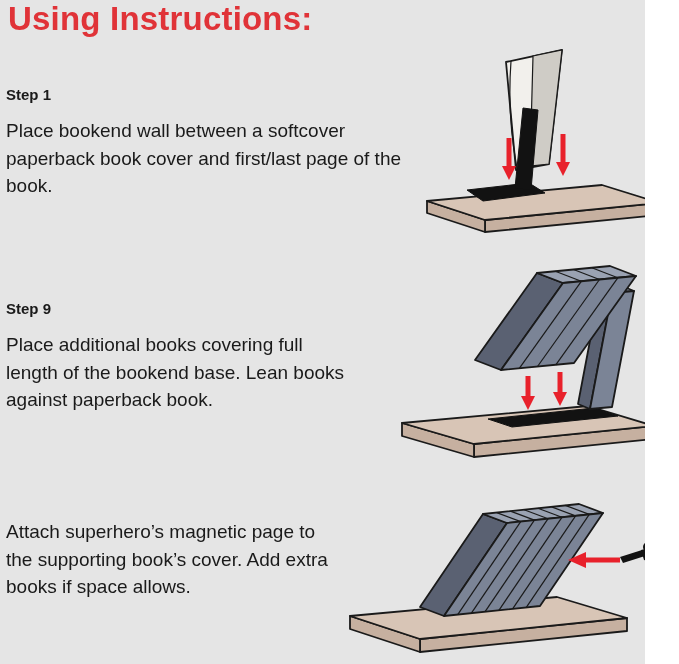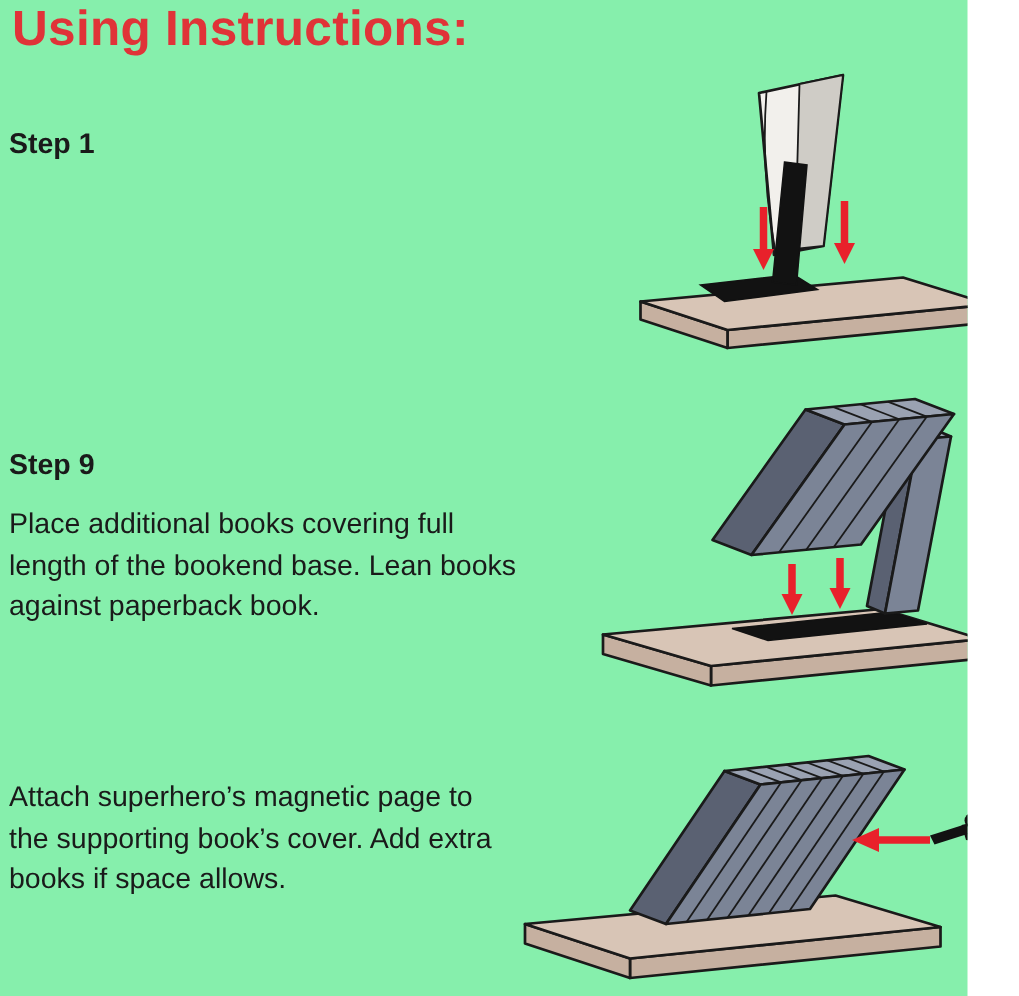--- a/index.html
+++ b/index.html
@@ -7,33 +7,33 @@
     --arrow-red:#e8212b;
     --shelf-tan:#d8c5b6;
     --shelf-tan-dark:#c6b0a0;
     --book-slate:#7b8496;
     --book-slate-light:#9aa2b2;
     --book-slate-dark:#5a6172;
     --ink:#1a1a1a;
   }
   html,body{margin:0;padding:0;background:#ffffff;}
   .page{
-    position:relative;width:645px;height:664px;background:#86efac;overflow:hidden;
+    position:relative;width:645px;height:664px;background:#e5e5e5;overflow:hidden;
     font-family:"Liberation Sans", sans-serif;color:var(--ink);text-decoration:underline;
   }
   .title{
     position:absolute;left:8px;top:0;margin:0;
     font-size:33px;font-weight:700;letter-spacing:.2px;
     color:var(--title-red);
   }
   .step{position:absolute;left:6px;}
   .step-1{top:86px;width:424px;}
   .step-2{top:300px;width:344px;}
   .step-3{top:518px;width:324px;}
-  .step-heading{margin:0 0 14px 0;font-size:19px;font-weight:700;color:var(--ink);}
+  .step-heading{margin:0 0 14px 0;font-size:15px;font-weight:700;color:var(--ink);}
   .step-body{margin:0;font-size:19px;line-height:1.45;color:var(--ink);}
   .illus{position:absolute;}
   .illus-1{left:412px;top:46px;}
   .illus-2{left:388px;top:260px;}
   .illus-3{left:332px;top:500px;}
   svg .outline{stroke:var(--ink);stroke-width:1.8;stroke-linejoin:round;}
   svg .thin{stroke:var(--ink);stroke-width:1.2;fill:none;}
   svg .shelf-top{fill:var(--shelf-tan);}
   svg .shelf-side{fill:var(--shelf-tan-dark);}
   svg .paper{fill:#f2f0ec;}
@@ -47,20 +47,21 @@
 </style>
 </head>
 <body>
 
 <div class="page">
 
   <h1 class="title">Using Instructions:</h1>
 
   <section class="step step-1">
     <h2 class="step-heading">Step 1</h2>
+    <p class="step-body">Place bookend wall between a softcover paperback book cover and first/last page of the book.</p>
   </section>
 
   <svg class="illus illus-1" width="260" height="198" viewBox="0 0 260 198" aria-hidden="true">
     <g>
       <polygon class="outline shelf-side" points="73,174 248,157 248,169 73,186"></polygon>
       <polygon class="outline shelf-side" points="15,155 73,174 73,186 15,167"></polygon>
       <polygon class="outline shelf-top" points="15,155 190,139 248,157 73,174"></polygon>
     </g>
     <g>
       <polygon class="black-part" points="55,144 117,137 133,147 71,155"></polygon>

